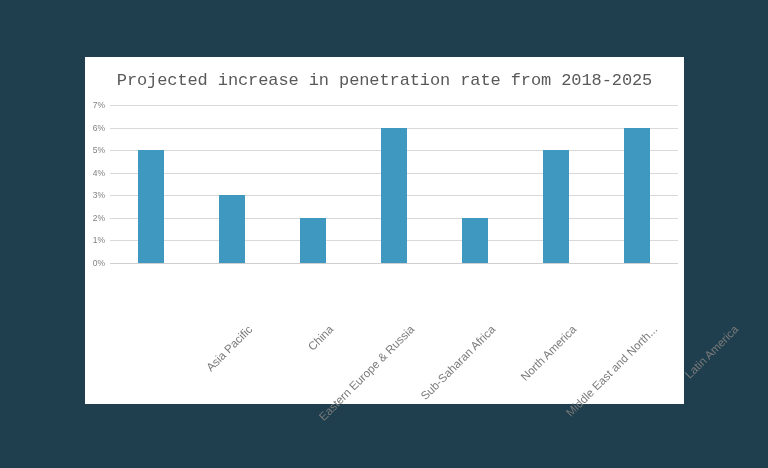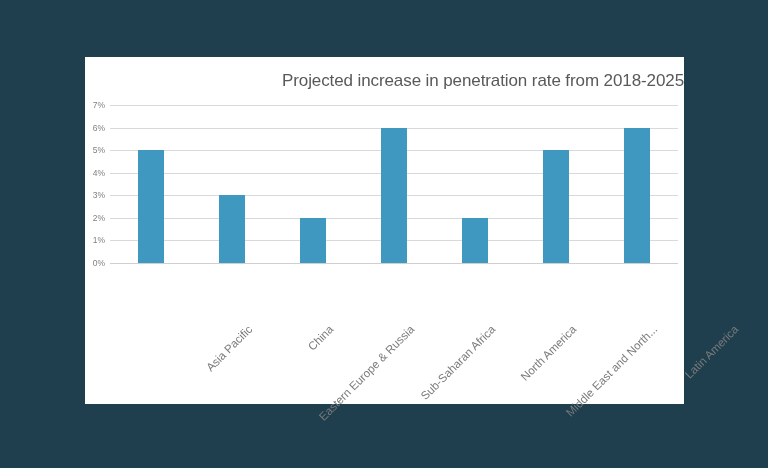--- a/index.html
+++ b/index.html
@@ -27,24 +27,24 @@
     width: 599px;
     height: 347px;
     background: #ffffff;
     box-sizing: border-box;
   }
   #chart-title {
     position: absolute;
     left: 0;
     top: 14px;
     width: 599px;
-    text-align: right;
+    text-align: center;
     font-size: 17px;
     color: #595959;
-    font-family: Liberation Sans, sans-serif;
+    font-family: Liberation Mono, monospace;
     white-space: nowrap;
     letter-spacing: -0.1px;
   }
   
   #plot-area {
     position: absolute;
     left: 25px;      
     top: 48px;       
     width: 568px;    
     height: 158px;   

